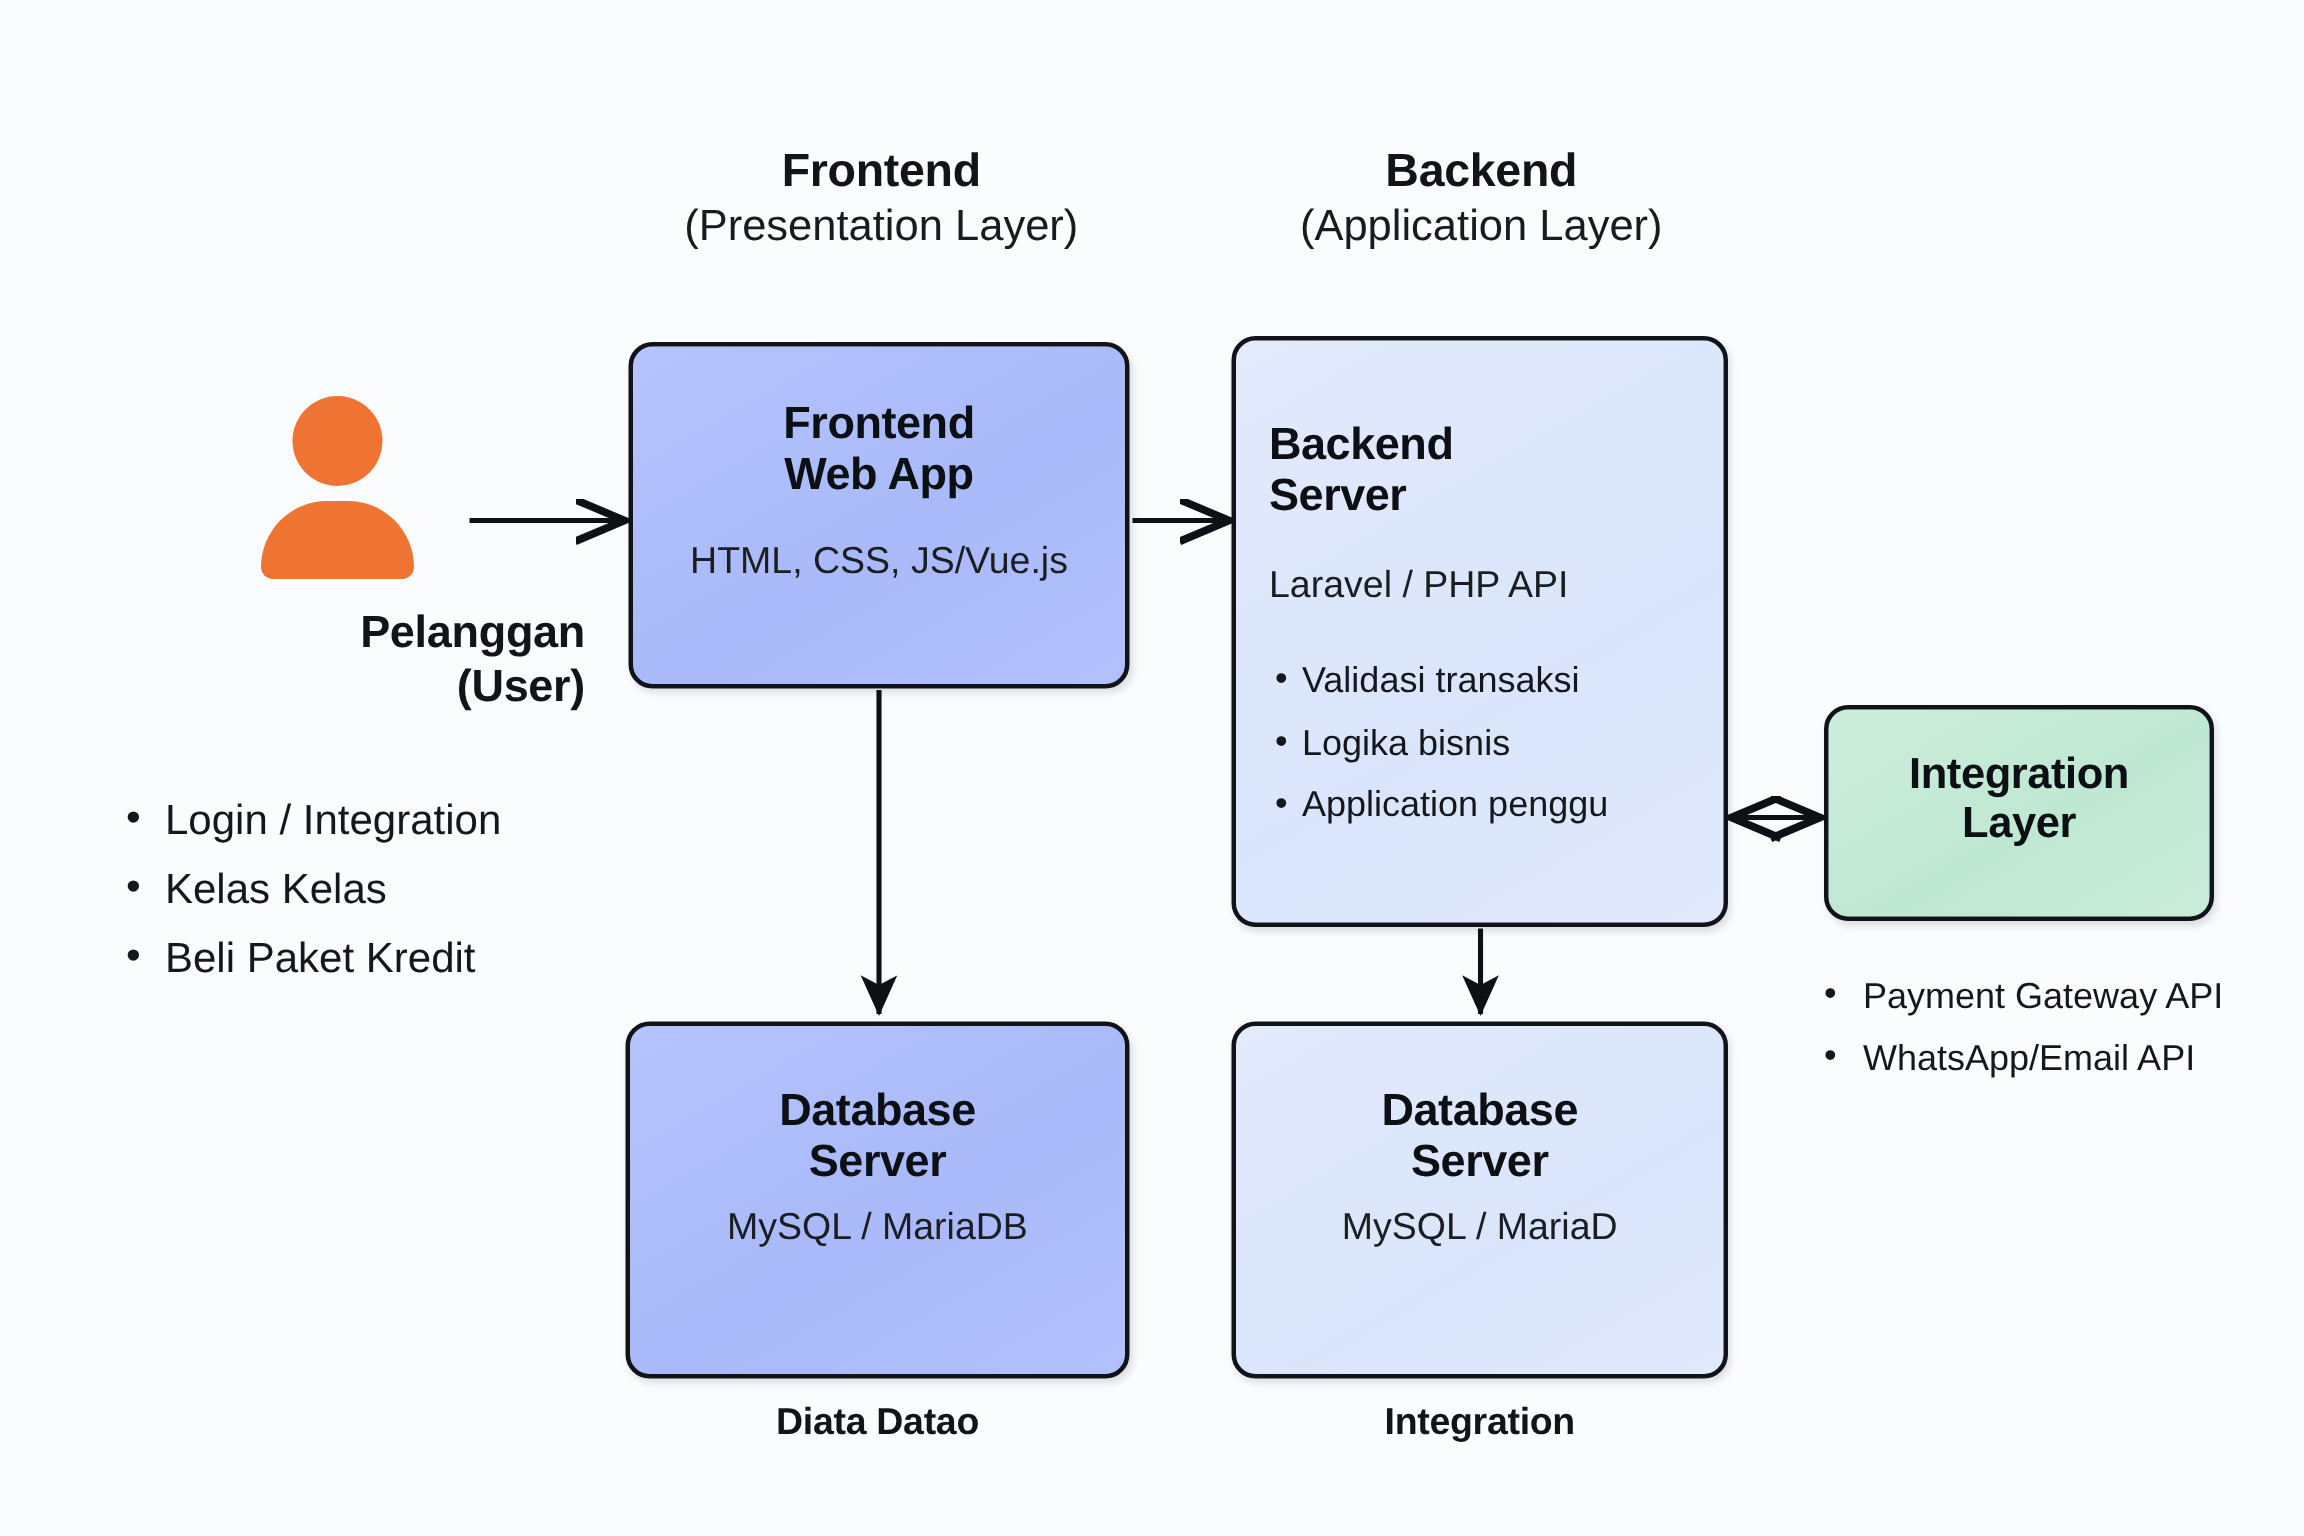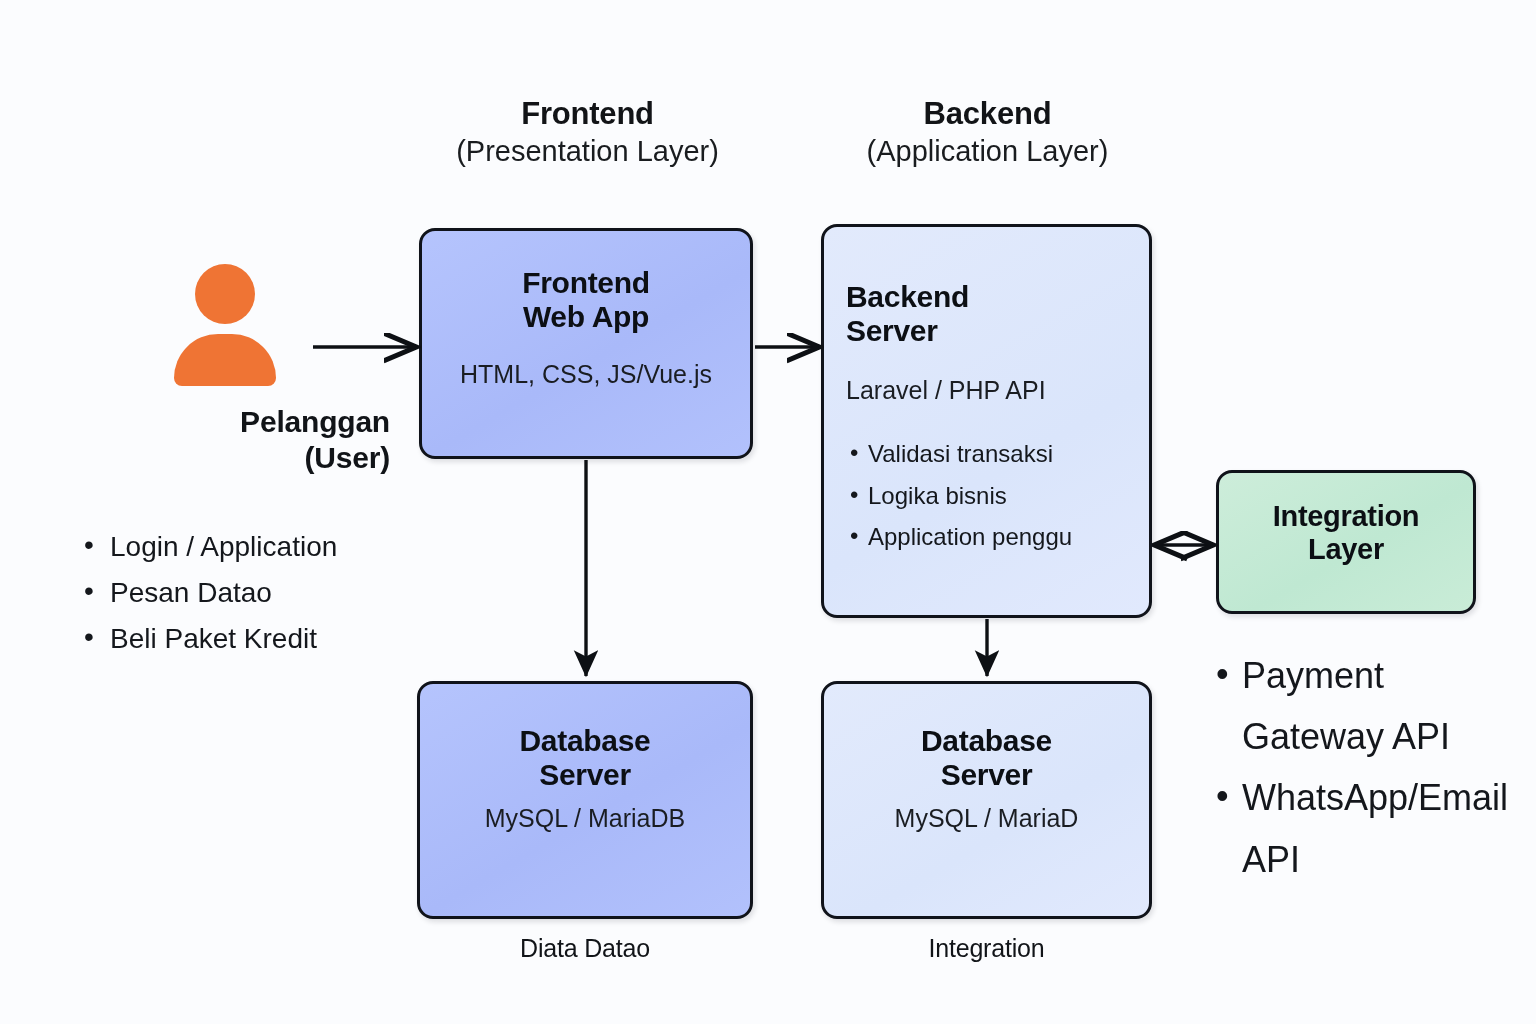--- a/index.html
+++ b/index.html
@@ -171,31 +171,31 @@
     top: -2px;
   }
   #user-actions {
     left: 78px; top: 524px; width: 330px;
     font-size: 28px;
     line-height: 1.64;
     color: #14171c;
   }
   #integration-apis {
     left: 1210px; top: 645px; width: 310px;
-    font-size: 36px;
+    font-size: 24px;
     line-height: 1.70;
     color: #14171c;
   }
 
   
   .caption {
     position: absolute;
     text-align: center;
     font-size: 25px;
-    font-weight: normal;
+    font-weight: bold;
     color: #111418;
     letter-spacing: -0.2px;
   }
   #caption-left  { left: 417px; top: 934px; width: 336px; }
   #caption-right { left: 821px; top: 934px; width: 331px; }
 
   
   #connectors {
     position: absolute;
     left: 0; top: 0;
@@ -223,22 +223,22 @@
       <div class="head"></div>
       <div class="body"></div>
     </div>
     <div class="actor-name">
       <span>Pelanggan</span>
       <span>(User)</span>
     </div>
   </div>
 
   <ul class="outside-list" id="user-actions">
-    <li>Login / Application</li>
-    <li>Pesan Datao</li>
+    <li>Login / Integration</li>
+    <li>Kelas Kelas</li>
     <li>Beli Paket Kredit</li>
   </ul>
 
   <div class="node" id="frontend-box">
     <div class="node-title">
       <div>Frontend</div>
       <div>Web App</div>
     </div>
     <div class="node-sub">HTML, CSS, JS/Vue.js</div>
   </div>

